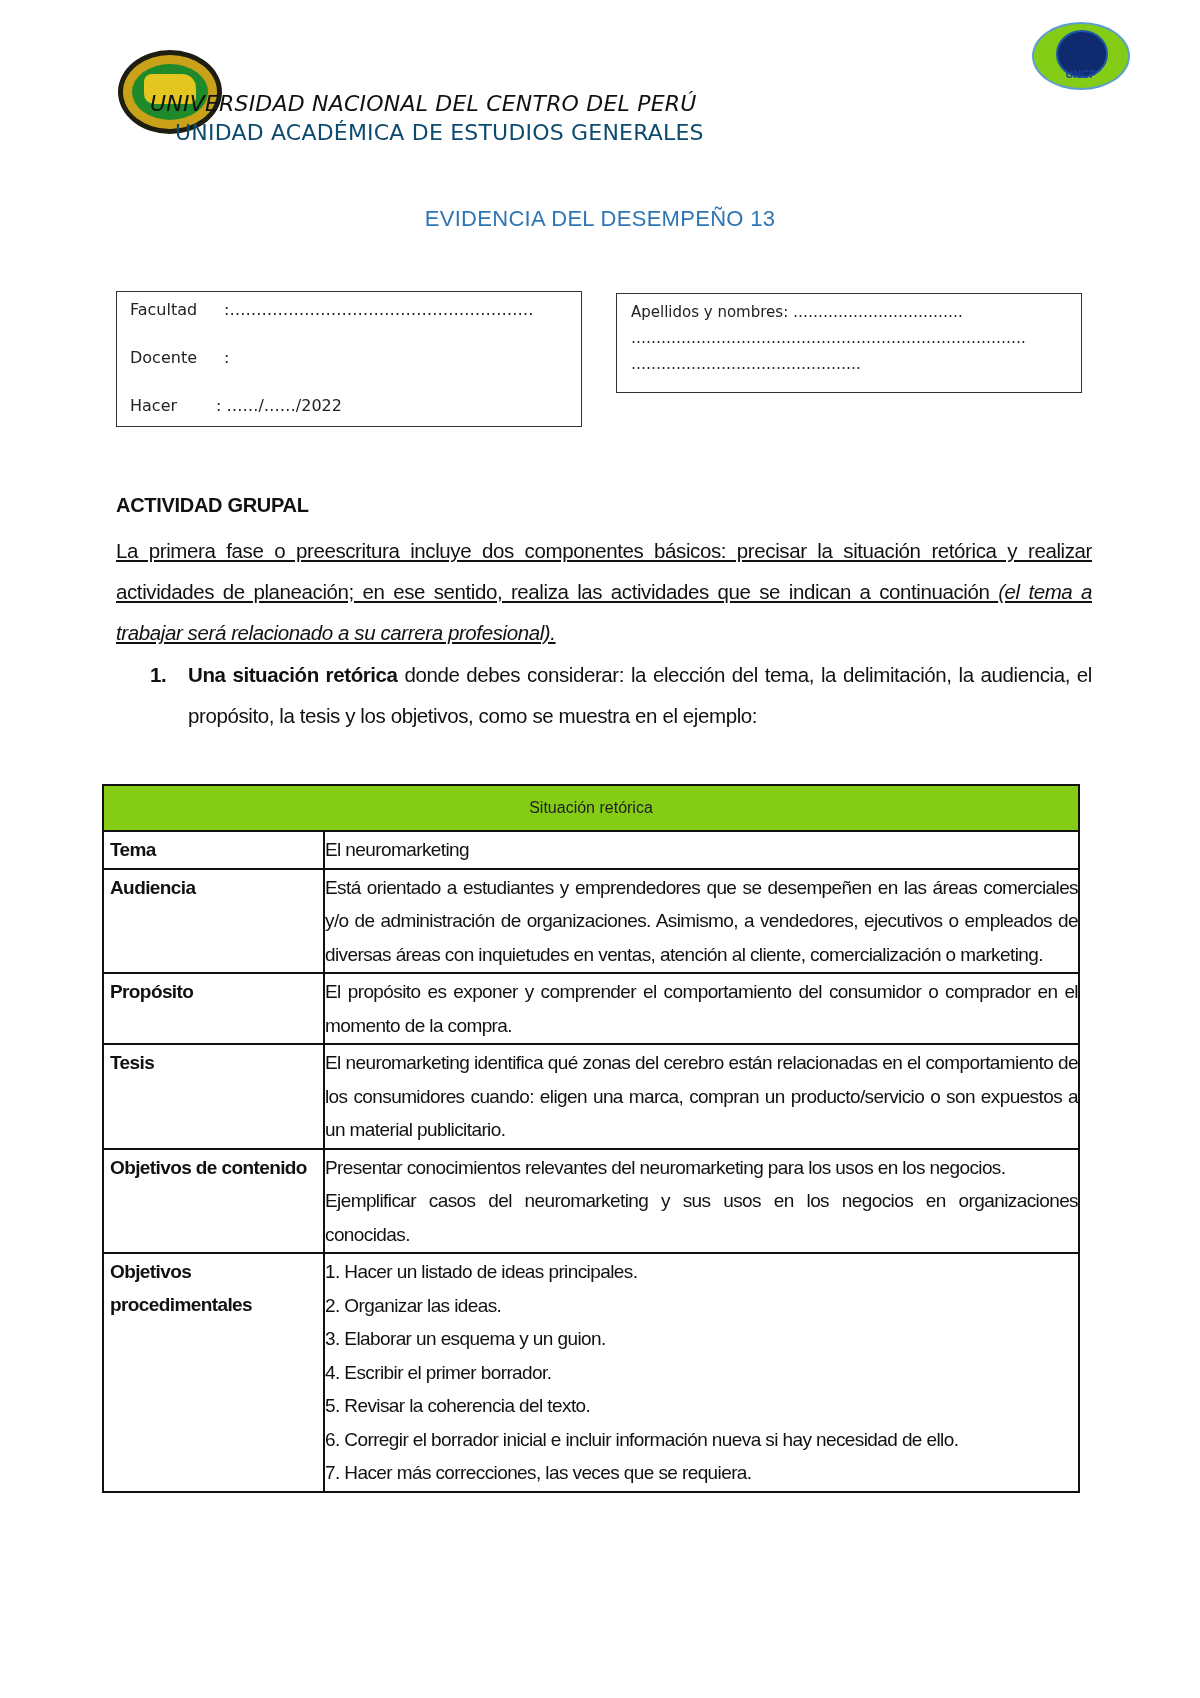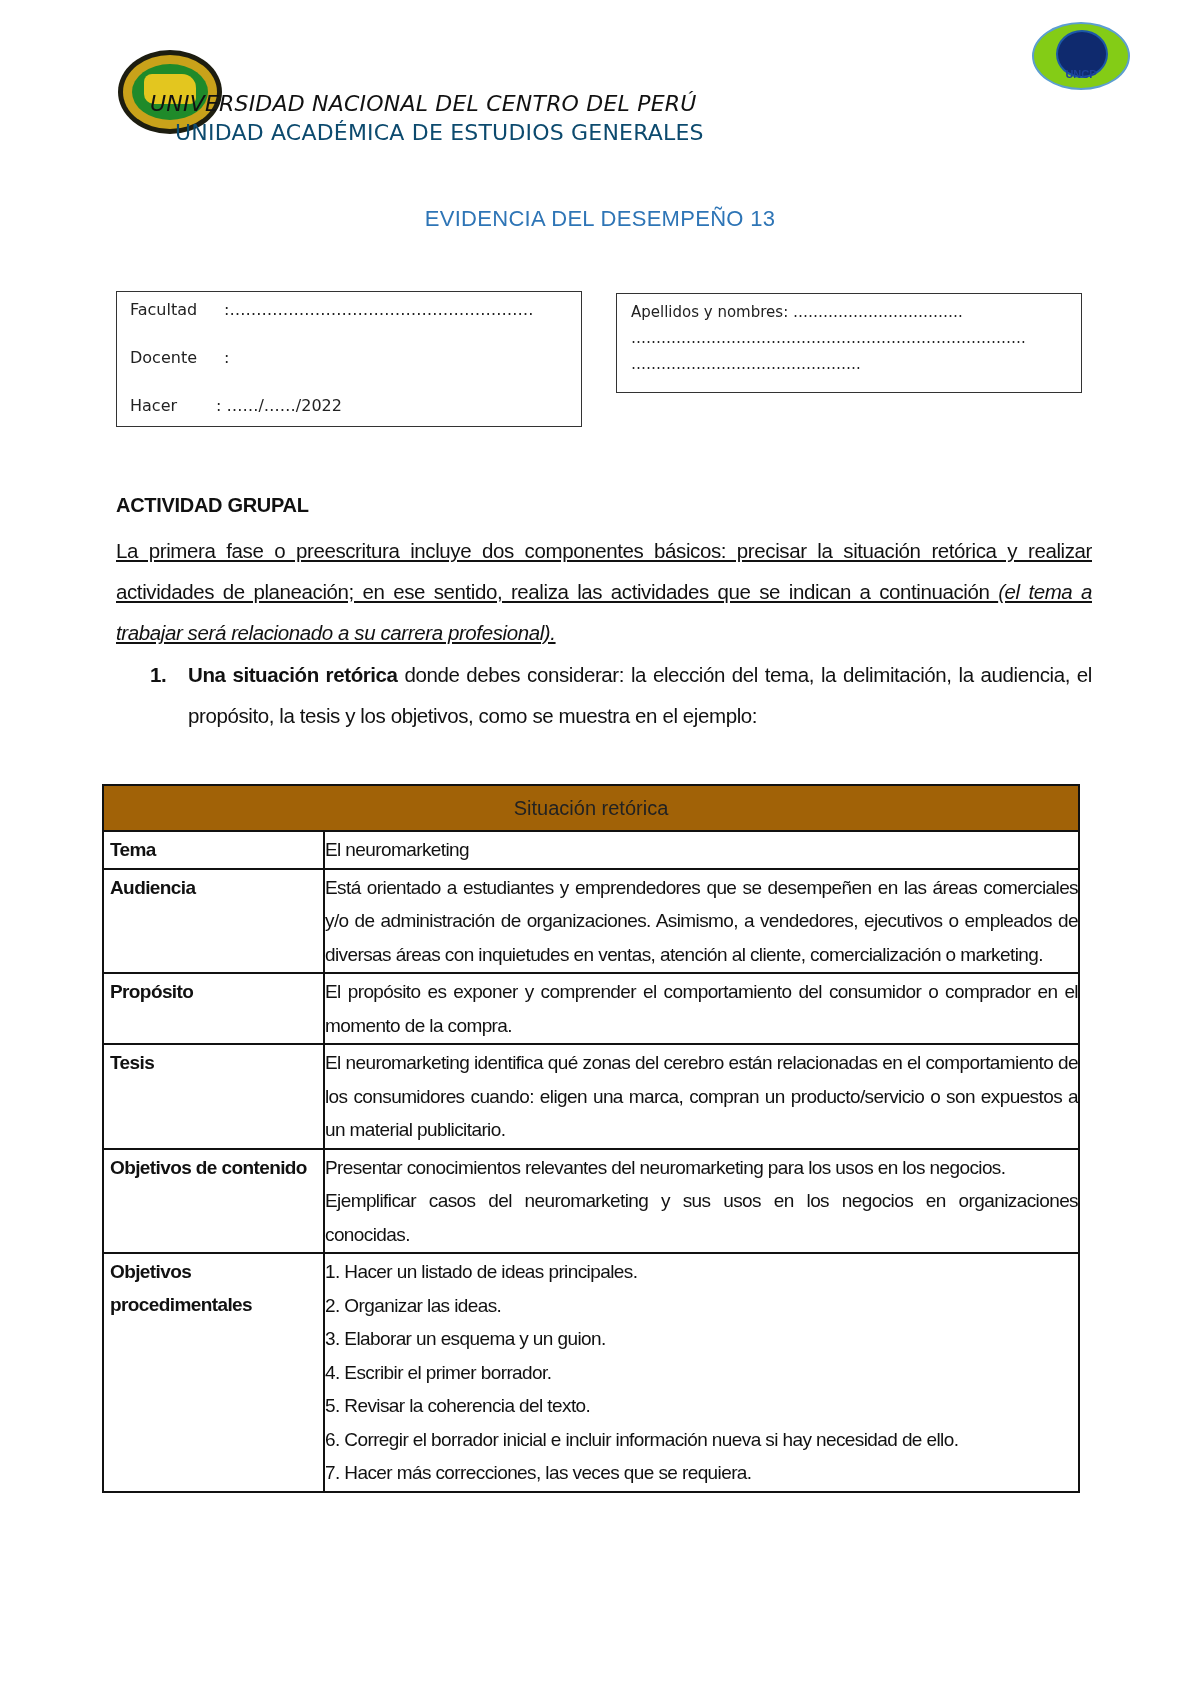--- a/index.html
+++ b/index.html
@@ -33,21 +33,21 @@
   .para { left:116px; top:530px; width:976px; font-size:20.5px; line-height:41px; text-align:justify; letter-spacing:-0.4px;text-decoration:underline; }
   .para .ital { font-style:italic; }
   .list1 { left:150px; top:654px; width:942px; font-size:20.5px; line-height:41px; letter-spacing:-0.4px; }
   .list1 .num { position:absolute; left:0; top:0; font-weight:bold; }
   .list1 .txt { margin-left:38px; text-align:justify; }
   .list1 b { font-weight:bold; }
 
   
   table.sit { position:absolute; left:102px; top:784px; width:978px; border-collapse:collapse; font-family:"Liberation Sans", sans-serif; }
   table.sit td, table.sit th { border:2px solid #111; vertical-align:top; }
-  table.sit th { background:#a16207; font-weight:normal; font-size:20px; height:42px; vertical-align:middle; color:#222; }
+  table.sit th { background:#84cc16; font-weight:normal; font-size:16px; height:42px; vertical-align:middle; color:#222; }
   table.sit td.k { width:207px; font-weight:bold; font-size:19px; padding:1px 6px; line-height:33px; letter-spacing:-0.6px; }
   table.sit td.v { font-size:19px; padding:1px 0; line-height:33.5px; letter-spacing:-0.6px; text-align:justify; }
   table.sit td.v div { }
 </style>
 </head>
 <body>
 
 <div class="abs logo-left">
   <div class="ring"></div>
     <div class="inner"></div>

